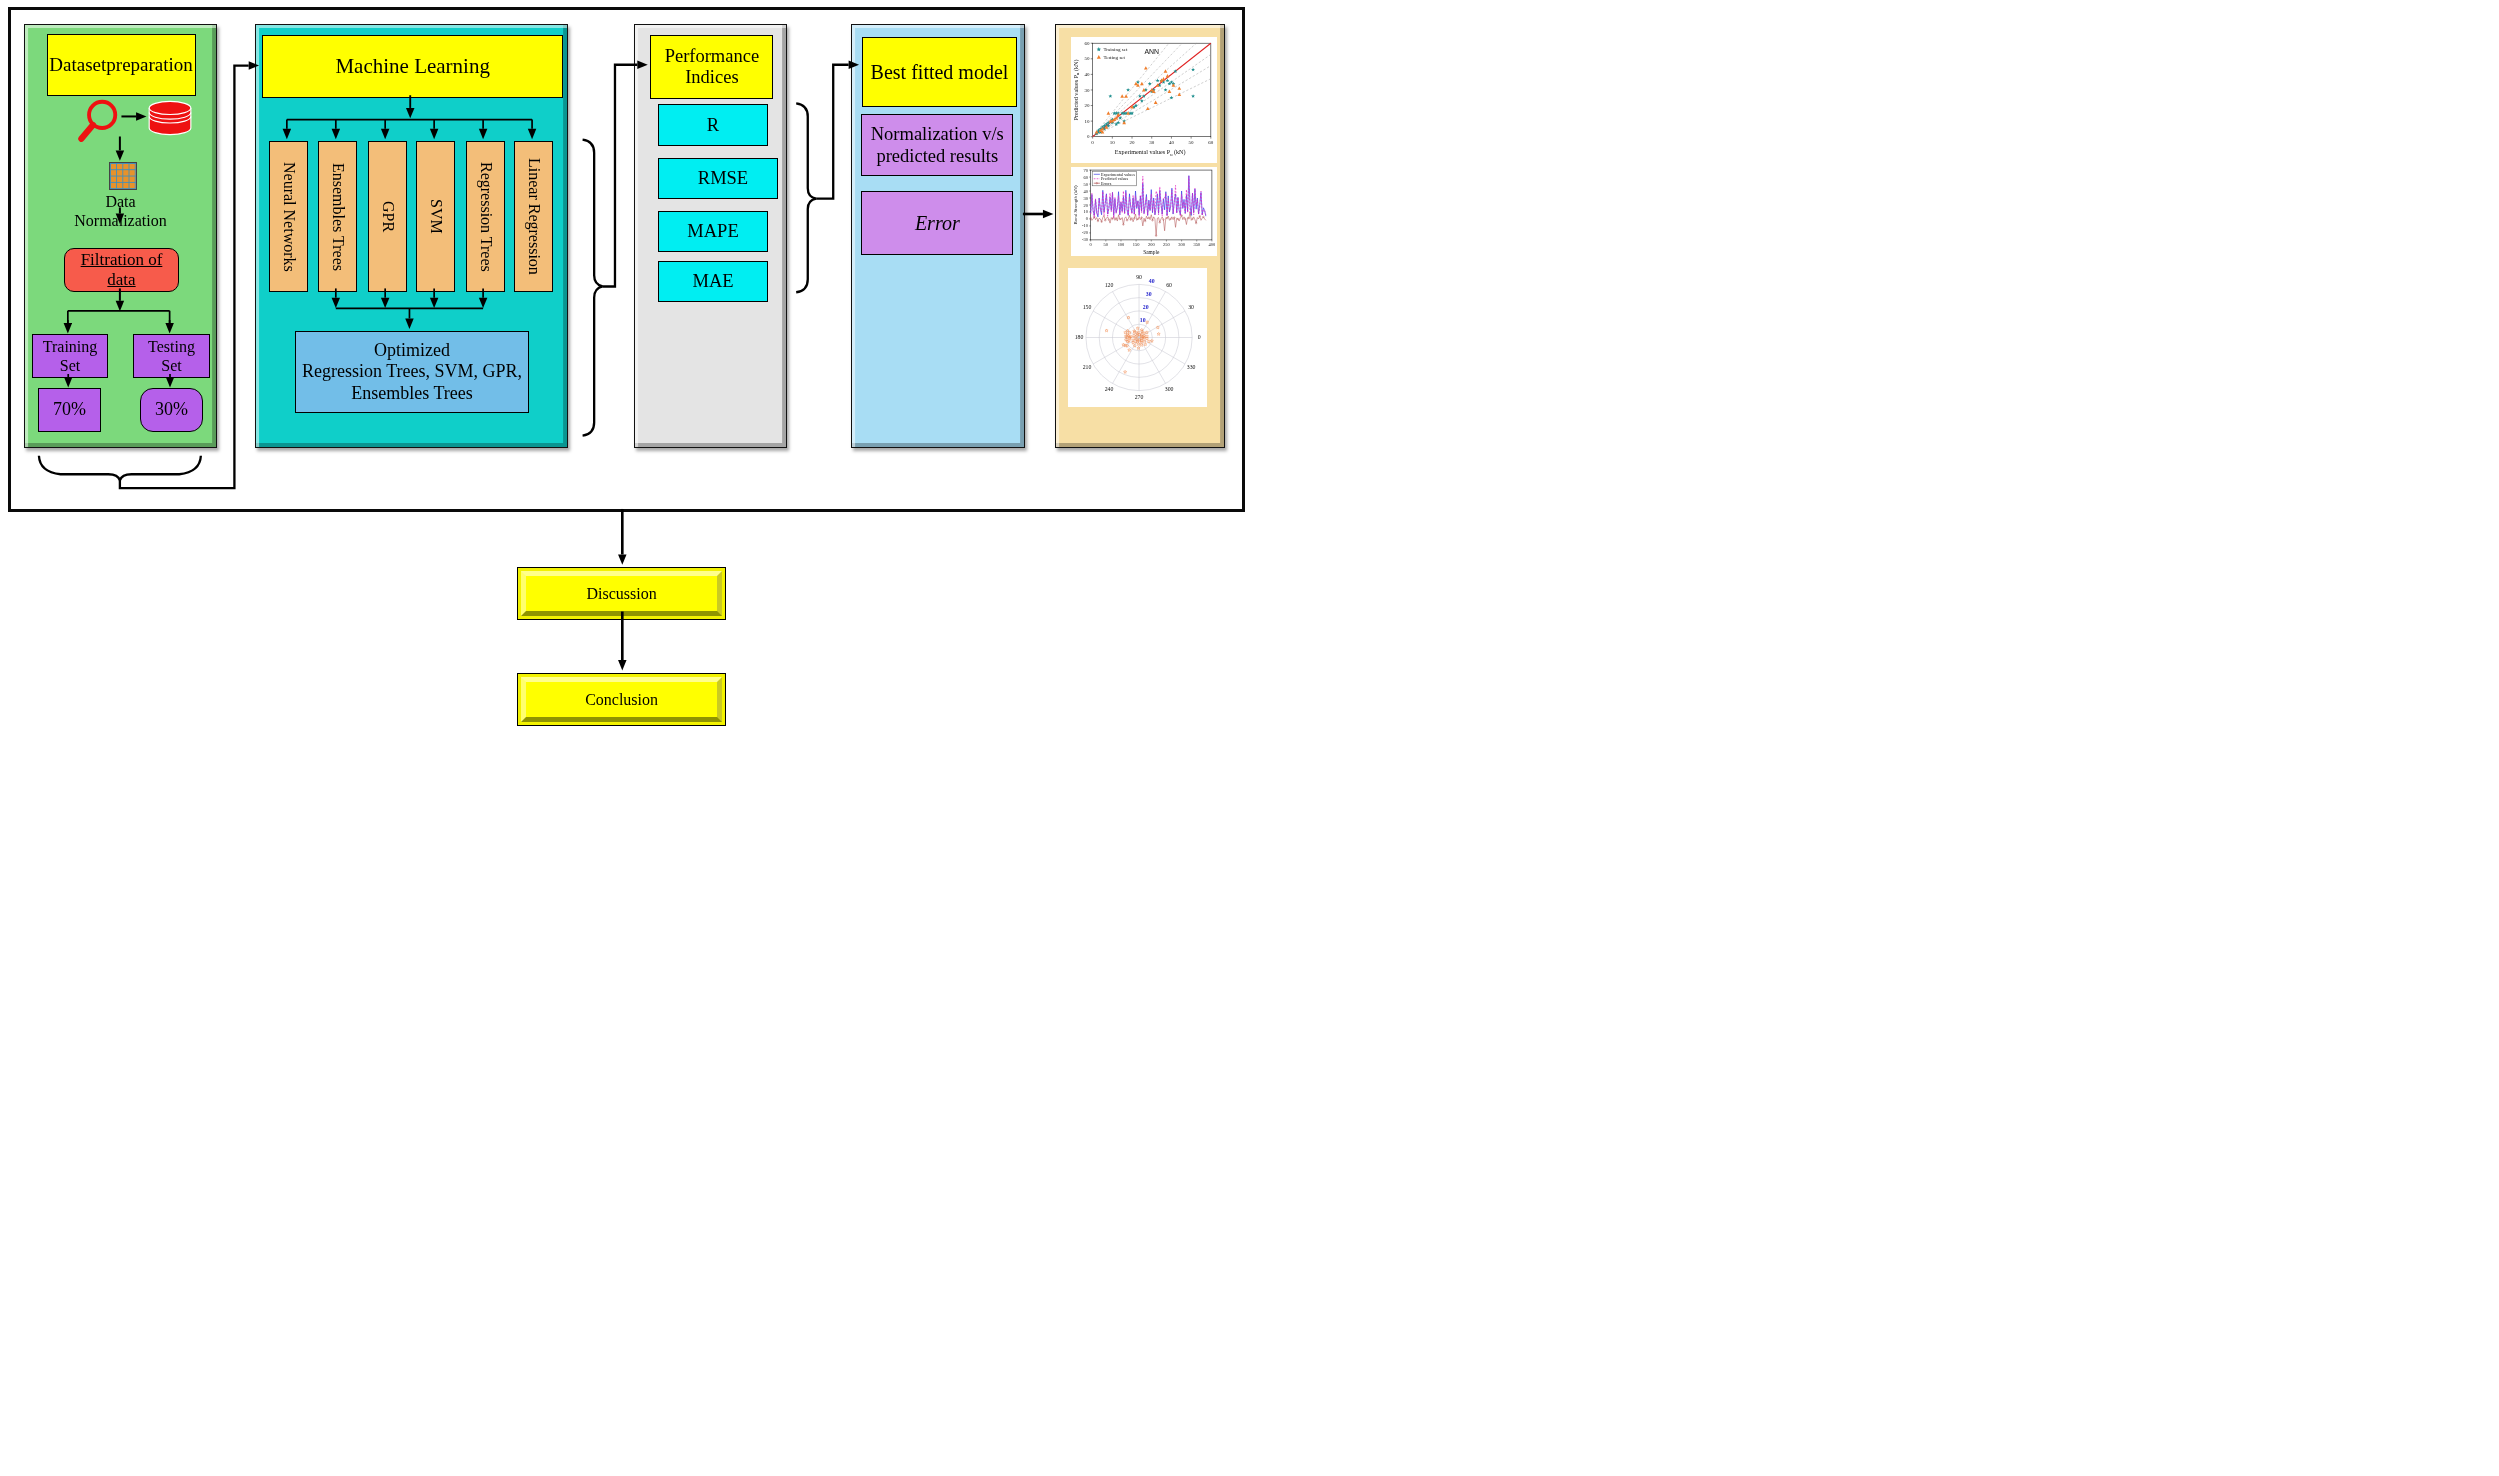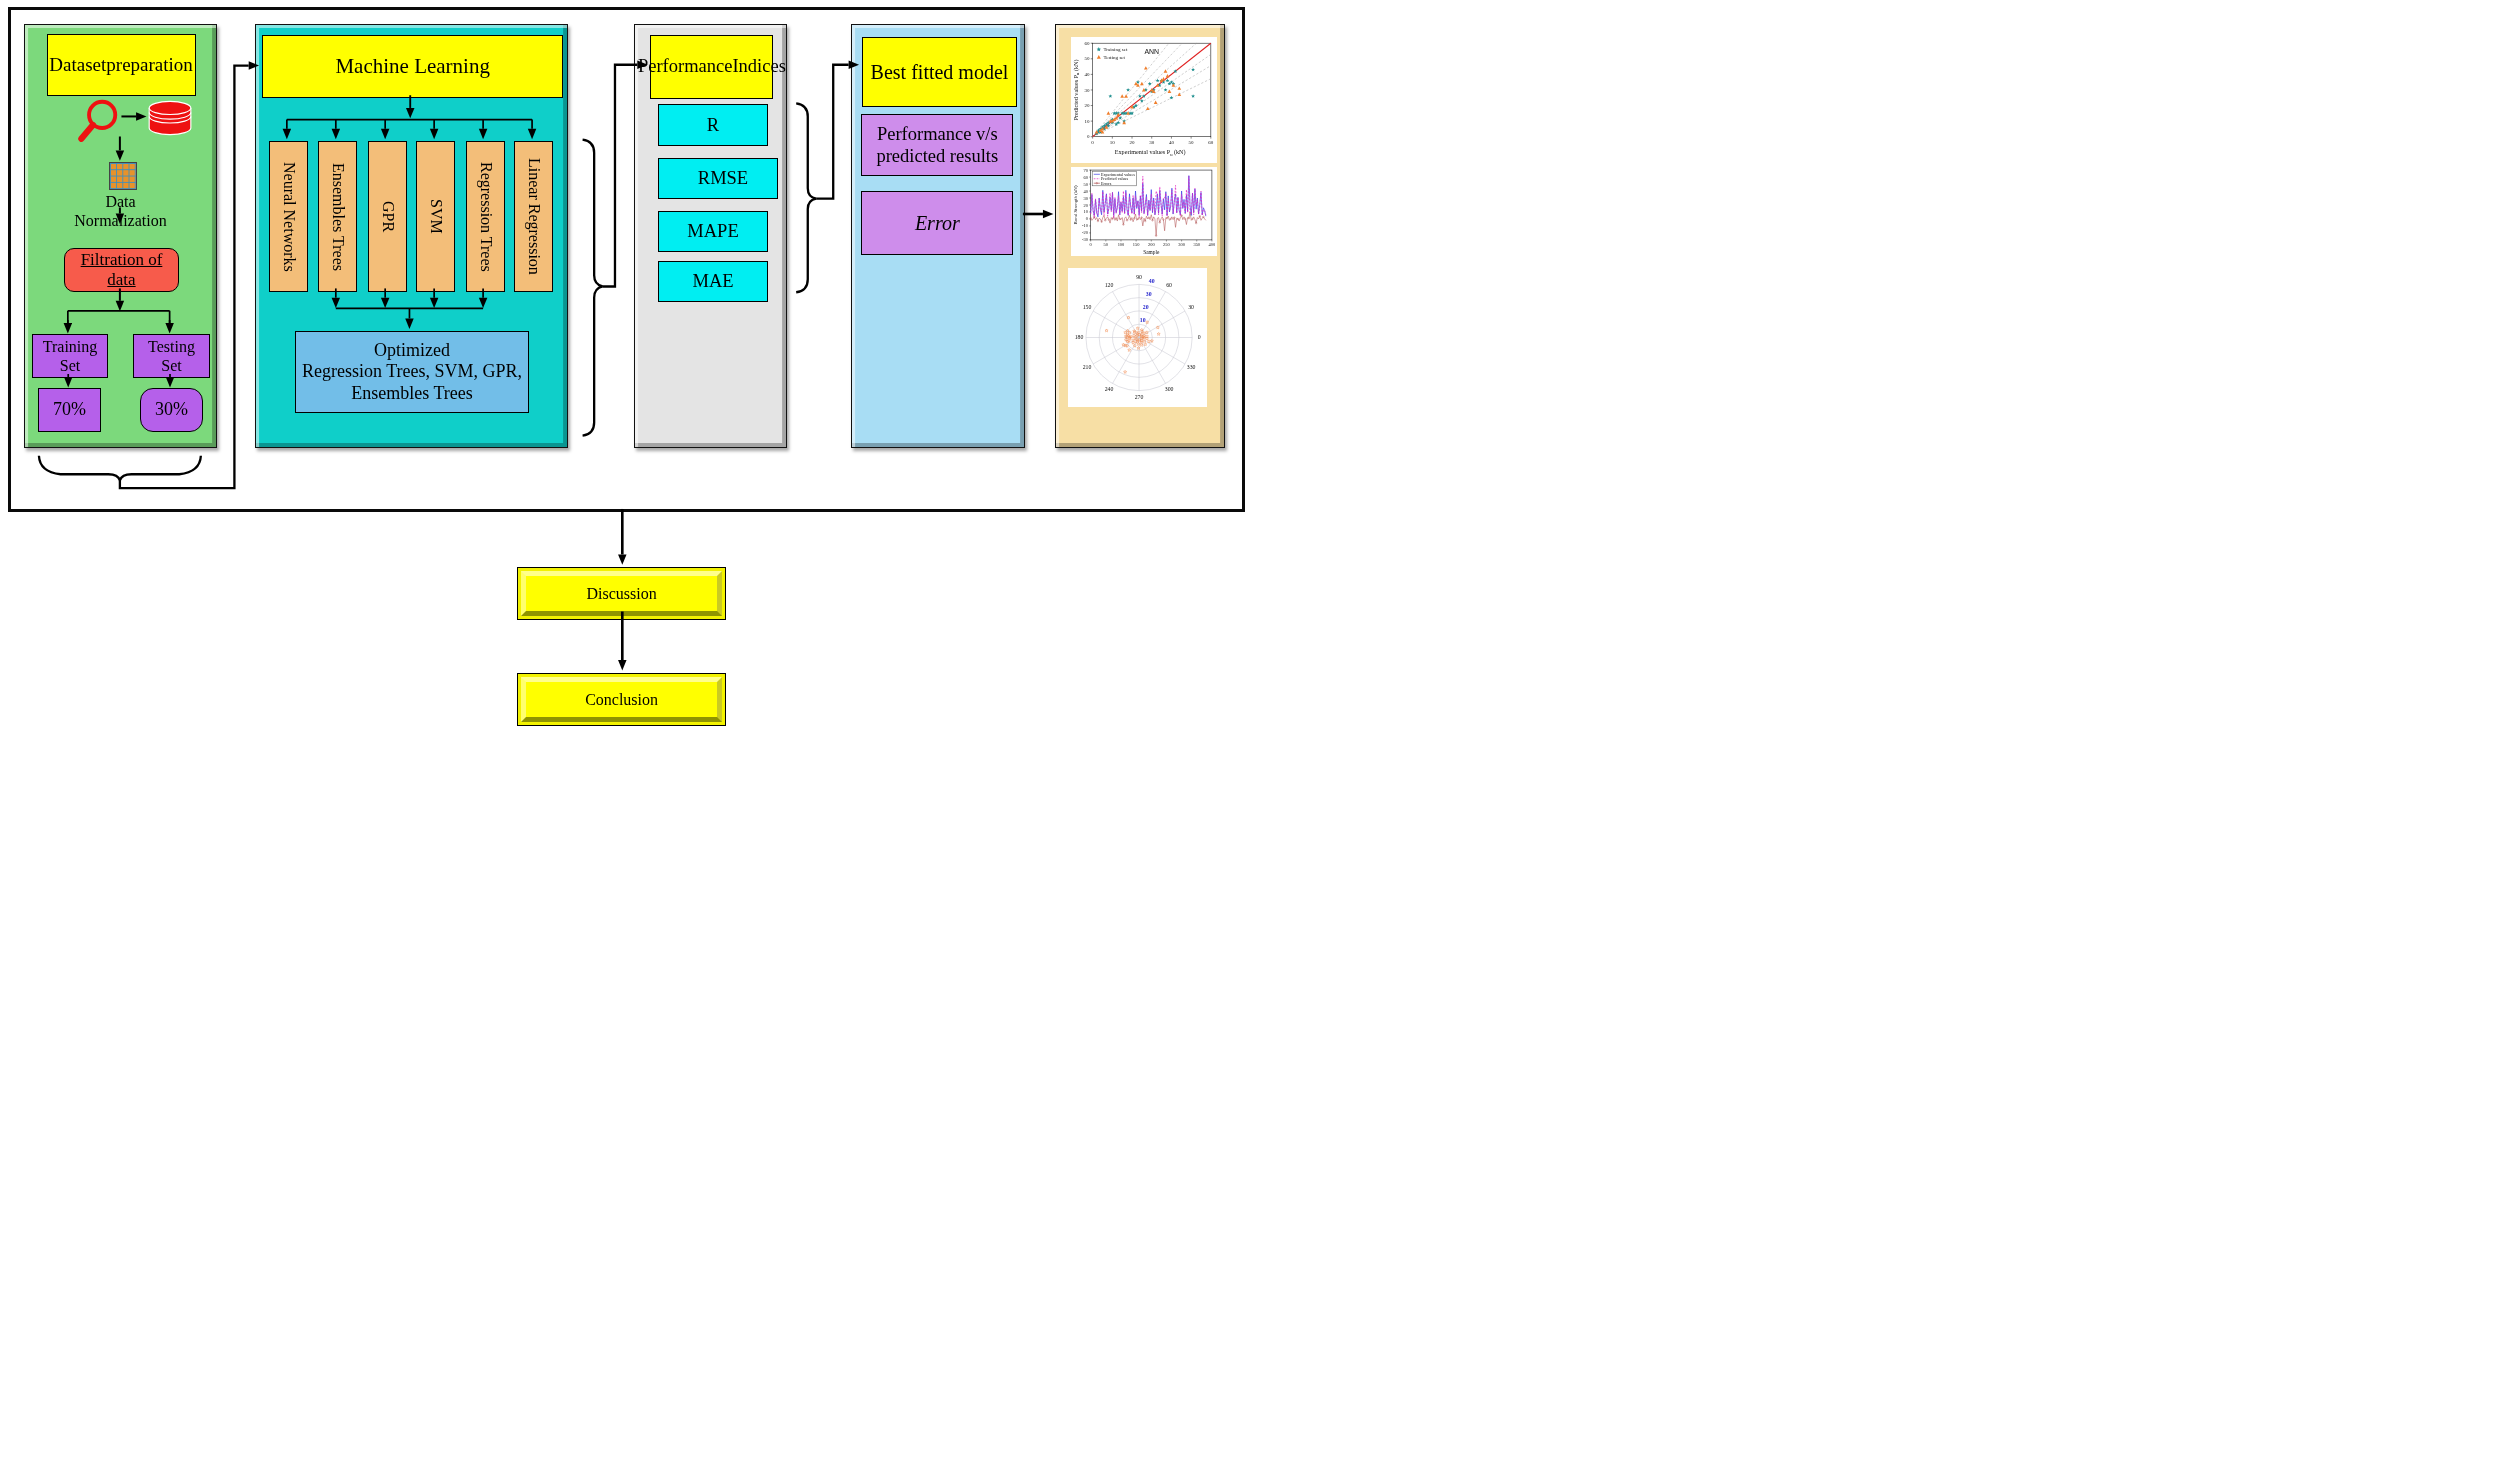--- a/index.html
+++ b/index.html
@@ -85,21 +85,21 @@
         <span>Linear Regression</span>
       </div>
     <div class="abs box" style="left:39px;top:306px;width:232px;height:80px;background:#72bee8;font-size:18px;flex-direction:column;">
       <span>Optimized</span>
       <span>Regression Trees, SVM, GPR,</span>
       <span>Ensembles Trees</span>
     </div>
   </div>
 
   <div class="abs panel" style="left:634px;top:24px;width:151px;height:422px;background:#e4e4e4;">
-    <div class="abs hdr" style="left:15.4px;top:10px;width:121px;height:62px;font-size:18.5px;flex-direction:row;">
+    <div class="abs hdr" style="left:15.4px;top:10px;width:121px;height:62px;font-size:18.5px;flex-direction:column;">
       <span>Performance</span>
       <span>Indices</span>
     </div>
     <div class="abs box" style="left:23px;top:79px;width:108px;height:40px;background:#00eef2;font-size:18.5px;">
       <span>R</span>
       </div>
     <div class="abs box" style="left:23px;top:133px;width:108px;height:39px;background:#00eef2;font-size:18.5px;padding-left:10px;">
       <span>RMSE</span>
       </div>
     <div class="abs box" style="left:23px;top:186px;width:108px;height:39px;background:#00eef2;font-size:18.5px;">
@@ -108,21 +108,21 @@
     <div class="abs box" style="left:23px;top:236px;width:108px;height:39px;background:#00eef2;font-size:18.5px;">
       <span>MAE</span>
       </div>
   </div>
 
   <div class="abs panel" style="left:851px;top:24px;width:172px;height:422px;background:#a8ddf4;">
     <div class="abs hdr" style="left:10px;top:12.3px;width:153px;height:68px;font-size:20px;">
       <span>Best fitted model</span>
     </div>
     <div class="abs box" style="left:9.3px;top:89px;width:150px;height:60px;background:#ce8deb;font-size:18.5px;flex-direction:column;">
-      <span>Performance v/s</span>
+      <span>Normalization v/s</span>
       <span>predicted results</span>
     </div>
     <div class="abs box" style="left:9.3px;top:166px;width:150px;height:62px;background:#ce8deb;font-size:20px;font-style:italic;">
       <span>Error</span>
     </div>
   </div>
 
   <div class="abs panel" style="left:1055px;top:24px;width:168px;height:422px;background:#f7dfa5;border-width:1.5px;">
     <svg id="chart-scatter" class="chart" style="left:15.4px;top:12.3px;" width="146" height="126" viewBox="0 0 189 163">
         <rect x="28" y="8" width="153" height="121" fill="#fff" stroke="#222" stroke-width="0.8"></rect>

